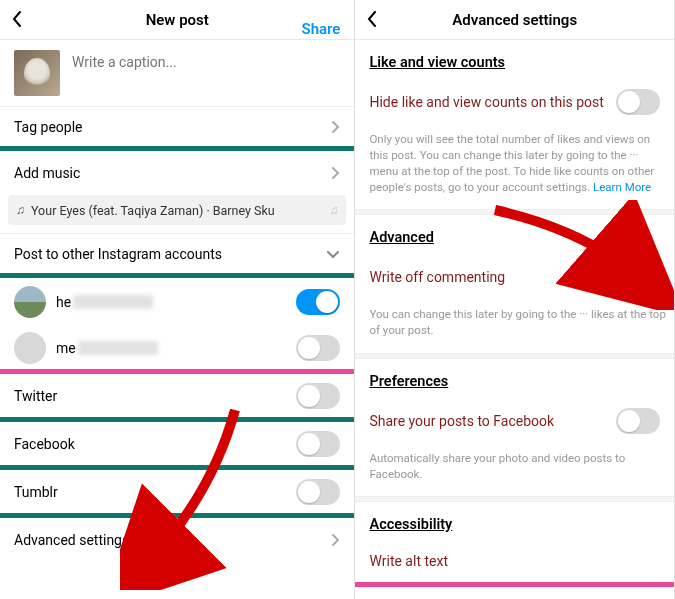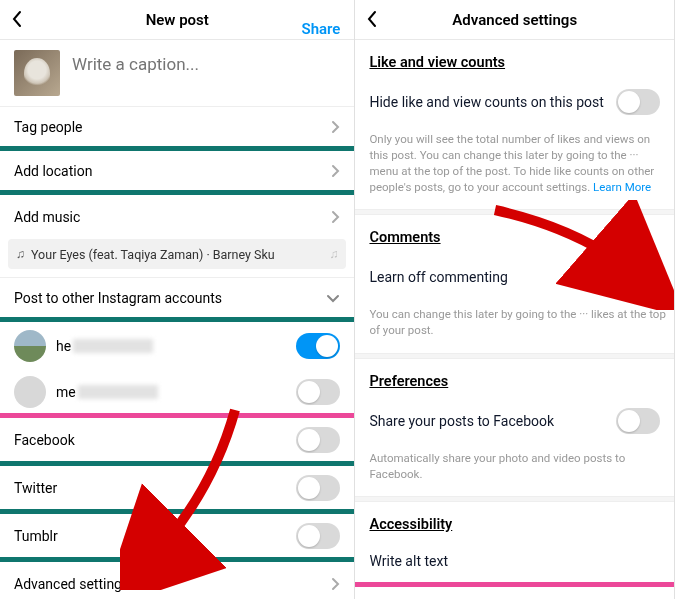--- a/index.html
+++ b/index.html
@@ -8,41 +8,41 @@
   .phone.left { width: 376px; }
   .phone.right { width: 338px; }
   .header { height: 40px; display: flex; align-items: center; justify-content: center; position: relative; border-bottom: 1px solid #e8e8e8; }
   .header .back { position: absolute; left: 10px; top: 10px; }
   .header .title { font-weight: 600; font-size: 15px; color: #000; }
   .header .action { position: absolute; right: 14px; top: 10px; font-size: 15px; font-weight: 600; color: #0095f6; margin-top: 10px; }
   .chevron-left svg, .chevron-right svg, .chevron-down svg { display: block; }
   .caption-row { display: flex; align-items: flex-start; padding: 10px 14px; border-bottom: 1px solid #eee; }
   .thumb { width: 46px; height: 46px; background: linear-gradient(135deg,#7a6a58,#b8a890); border-radius: 2px; flex-shrink: 0; position: relative; overflow: hidden; }
   .thumb::after { content:""; position:absolute; left:10px; top:8px; width:26px; height:30px; background: radial-gradient(circle at 50% 40%, #e8e4dc 40%, #cfc6b8 60%, transparent 70%); border-radius: 50% 50% 40% 40%; }
-  .caption-input { flex: 1; margin-left: 12px; margin-top: 4px; font-size: 17px; color: #999; border: none; outline: none; background: transparent; }
+  .caption-input { flex: 1; margin-left: 12px; margin-top: 4px; font-size: 14px; color: #999; border: none; outline: none; background: transparent; }
   .row { display: flex; align-items: center; justify-content: space-between; padding: 0 14px; height: 44px; border-bottom: 5px solid #0f766e; font-size: 14px; color: #000; }
   .row.tall { height: 48px; }
   .row .label { flex: 1; }
   .music-chip { margin: 0 8px 8px 8px; background: #f1f1f1; border-radius: 4px; height: 30px; display: flex; align-items: center; padding: 0 8px; font-size: 12.5px; color: #333; overflow: hidden; white-space: nowrap; }
   .music-chip .note { margin-right: 6px; color: #555; font-size: 12px; }
   .music-chip .note.faded { margin-left: auto; opacity: 0.3; margin-right: 0; }
   .account-row { display: flex; align-items: center; padding: 6px 14px; height: 48px; text-align: right; }
   .avatar { width: 32px; height: 32px; border-radius: 50%; background: #d8d8d8; flex-shrink: 0; margin-right: 10px; }
   .avatar.scene { background: linear-gradient(#9fb8c8 50%, #6e8a5a 50%); }
   .acct-name { font-size: 14px; color: #000; }
   .acct-blur { display: inline-block; width: 80px; height: 14px; background: #e2e2e2; filter: blur(2px); margin-left: 2px; vertical-align: middle; }
   .toggle { width: 44px; height: 26px; border-radius: 13px; background: #d9d9d9; position: relative; margin-left: auto; flex-shrink: 0; }
   .toggle .knob { position: absolute; width: 22px; height: 22px; background: #fff; border-radius: 50%; top: 2px; left: 2px; box-shadow: 0 1px 2px rgba(0,0,0,0.2); transition: left .1s; }
   .toggle.on { background: #0095f6; }
   .toggle.on .knob { left: 20px; }
   .section-gap { height: 6px; background: #f5f5f5; border-top: 1px solid #eee; border-bottom: 1px solid #eee; }
   .section-head { font-weight: 600; font-size: 14.5px; padding: 14px 14px 8px 14px; color: #000; text-decoration: underline; }
   .help-text { font-size: 11.5px; color: #999; padding: 6px 6px 14px 14px; line-height: 1.4; }
   .help-text .link { color: #0095f6; }
-  .adv-row { display: flex; align-items: center; padding: 0 14px; min-height: 46px; font-size: 14px; color: #0f172a; }
+  .adv-row { display: flex; align-items: center; padding: 0 14px; min-height: 46px; font-size: 14px; color: #7f1d1d; }
   .adv-row .toggle { margin-left: auto; }
   .bb { border-bottom: 5px solid #ec4899; }
   .arrow { position: absolute; pointer-events: none; }
 </style>
 </head>
 <body>
 
 <div class="phone left">
   <div class="header">
     <span class="back chevron-left">
@@ -61,28 +61,20 @@
 
   <div class="row">
     <span class="label">Tag people</span>
     <span class="chevron-right">
       <svg width="10" height="14" viewBox="0 0 10 14">
           <path d="M3 2 L8 7 L3 12" stroke="#aaa" stroke-width="2" fill="none" stroke-linecap="round"></path>
         </svg>
     </span>
   </div>
 
-  <div class="row">
-    <span class="label">Add location</span>
-    <span class="chevron-right">
-      <svg width="10" height="14" viewBox="0 0 10 14">
-          <path d="M3 2 L8 7 L3 12" stroke="#aaa" stroke-width="2" fill="none" stroke-linecap="round"></path>
-        </svg>
-    </span>
-  </div>
 
   <div class="row" style="border-bottom:none">
     <span class="label">Add music</span>
     <span class="chevron-right">
       <svg width="10" height="14" viewBox="0 0 10 14">
           <path d="M3 2 L8 7 L3 12" stroke="#aaa" stroke-width="2" fill="none" stroke-linecap="round"></path>
         </svg>
     </span>
   </div>
   <div class="music-chip">
@@ -113,27 +105,27 @@
   <div class="account-row bb">
     <div class="avatar"></div>
     <span class="acct-name">me</span>
     <span class="acct-blur"></span>
     <div class="toggle">
         <div class="knob"></div>
       </div>
   </div>
 
   <div class="row tall">
+    <span class="label">Twitter</span>
+    <div class="toggle">
+        <div class="knob"></div>
+      </div>
+  </div>
+  <div class="row tall">
     <span class="label">Facebook</span>
-    <div class="toggle">
-        <div class="knob"></div>
-      </div>
-  </div>
-  <div class="row tall">
-    <span class="label">Twitter</span>
     <div class="toggle">
         <div class="knob"></div>
       </div>
   </div>
   <div class="row tall">
     <span class="label">Tumblr</span>
     <div class="toggle">
         <div class="knob"></div>
       </div>
   </div>
@@ -172,23 +164,23 @@
     <span>Hide like and view counts on this post</span>
     <div class="toggle">
         <div class="knob"></div>
       </div>
   </div>
   <div class="help-text">
     <span>Only you will see the total number of likes and views on this post. You can change this later by going to the ··· menu at the top of the post. To hide like counts on other people's posts, go to your account settings. </span><span class="link">Learn More</span>
   </div>
   <div class="section-gap"></div>
 
-  <div class="section-head">Comments</div>
+  <div class="section-head">Advanced</div>
   <div class="adv-row">
-    <span>Learn off commenting</span>
+    <span>Write off commenting</span>
     <div class="toggle">
         <div class="knob"></div>
       </div>
   </div>
   <div class="help-text">You can change this later by going to the ··· likes at the top of your post.</div>
   <div class="section-gap"></div>
 
   <div class="section-head">Preferences</div>
   <div class="adv-row">
     <span>Share your posts to Facebook</span>

